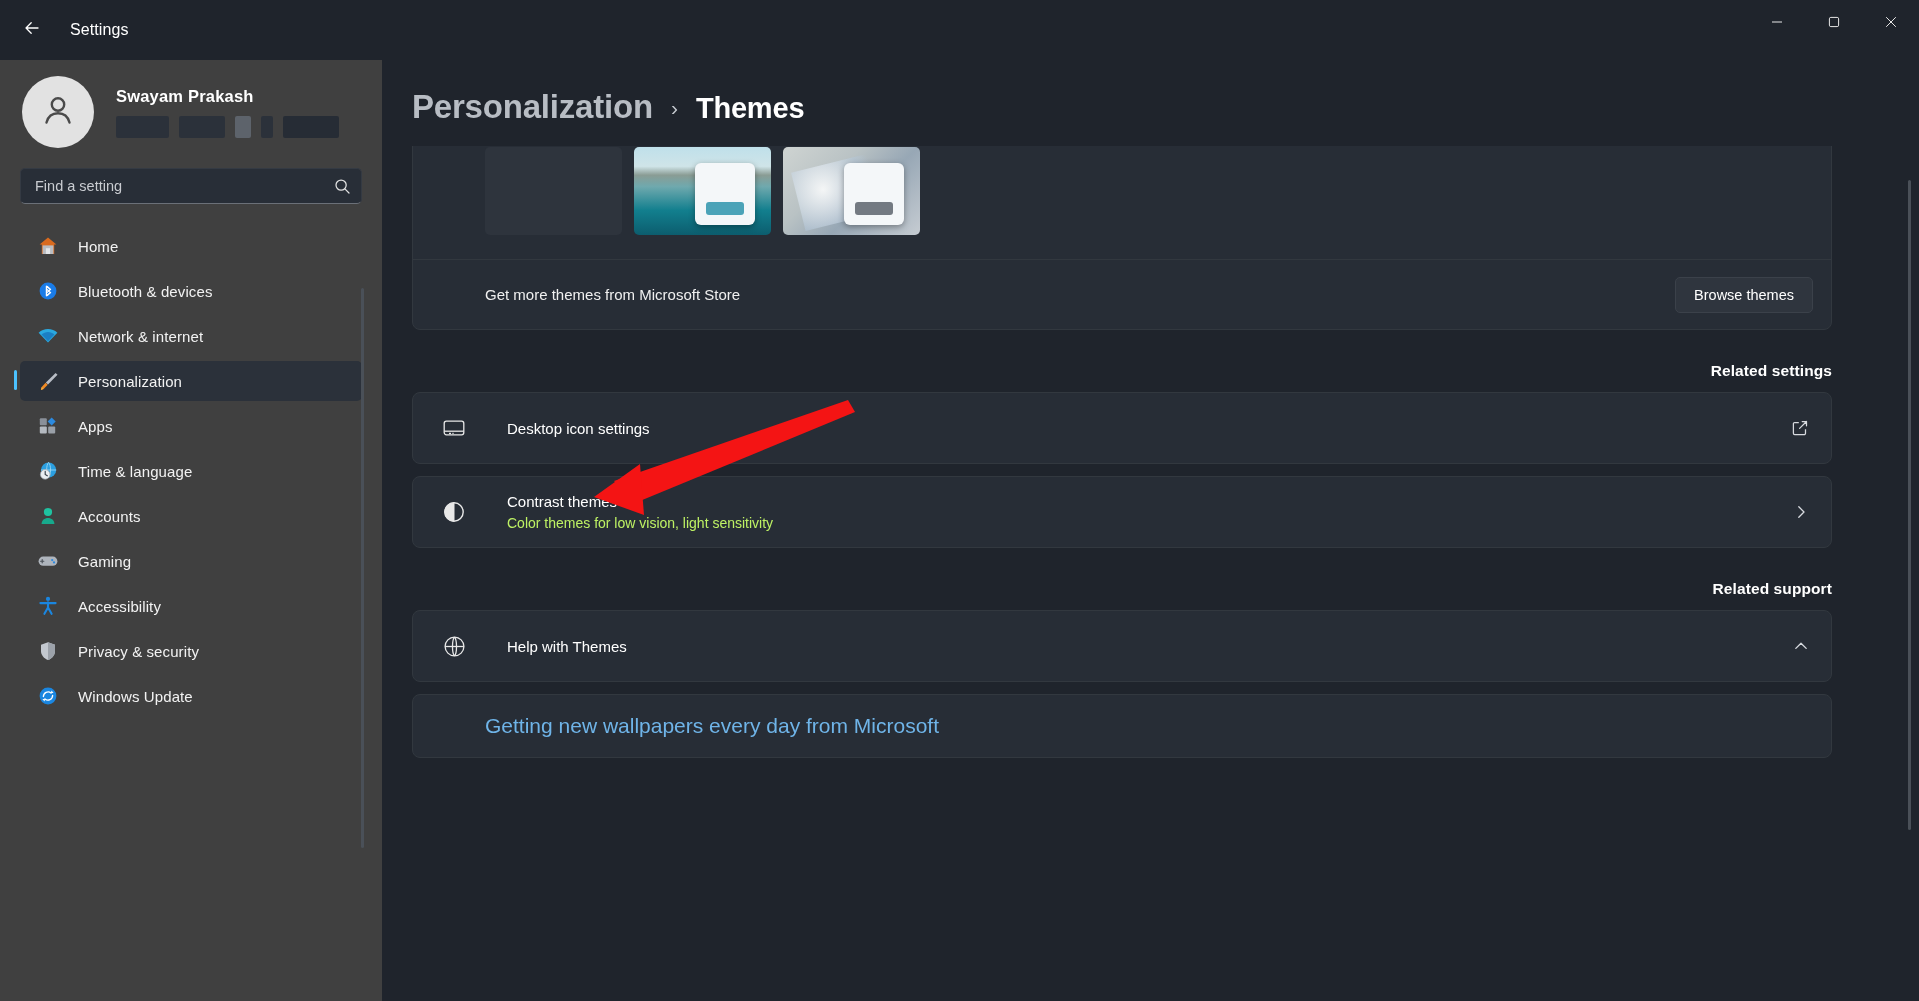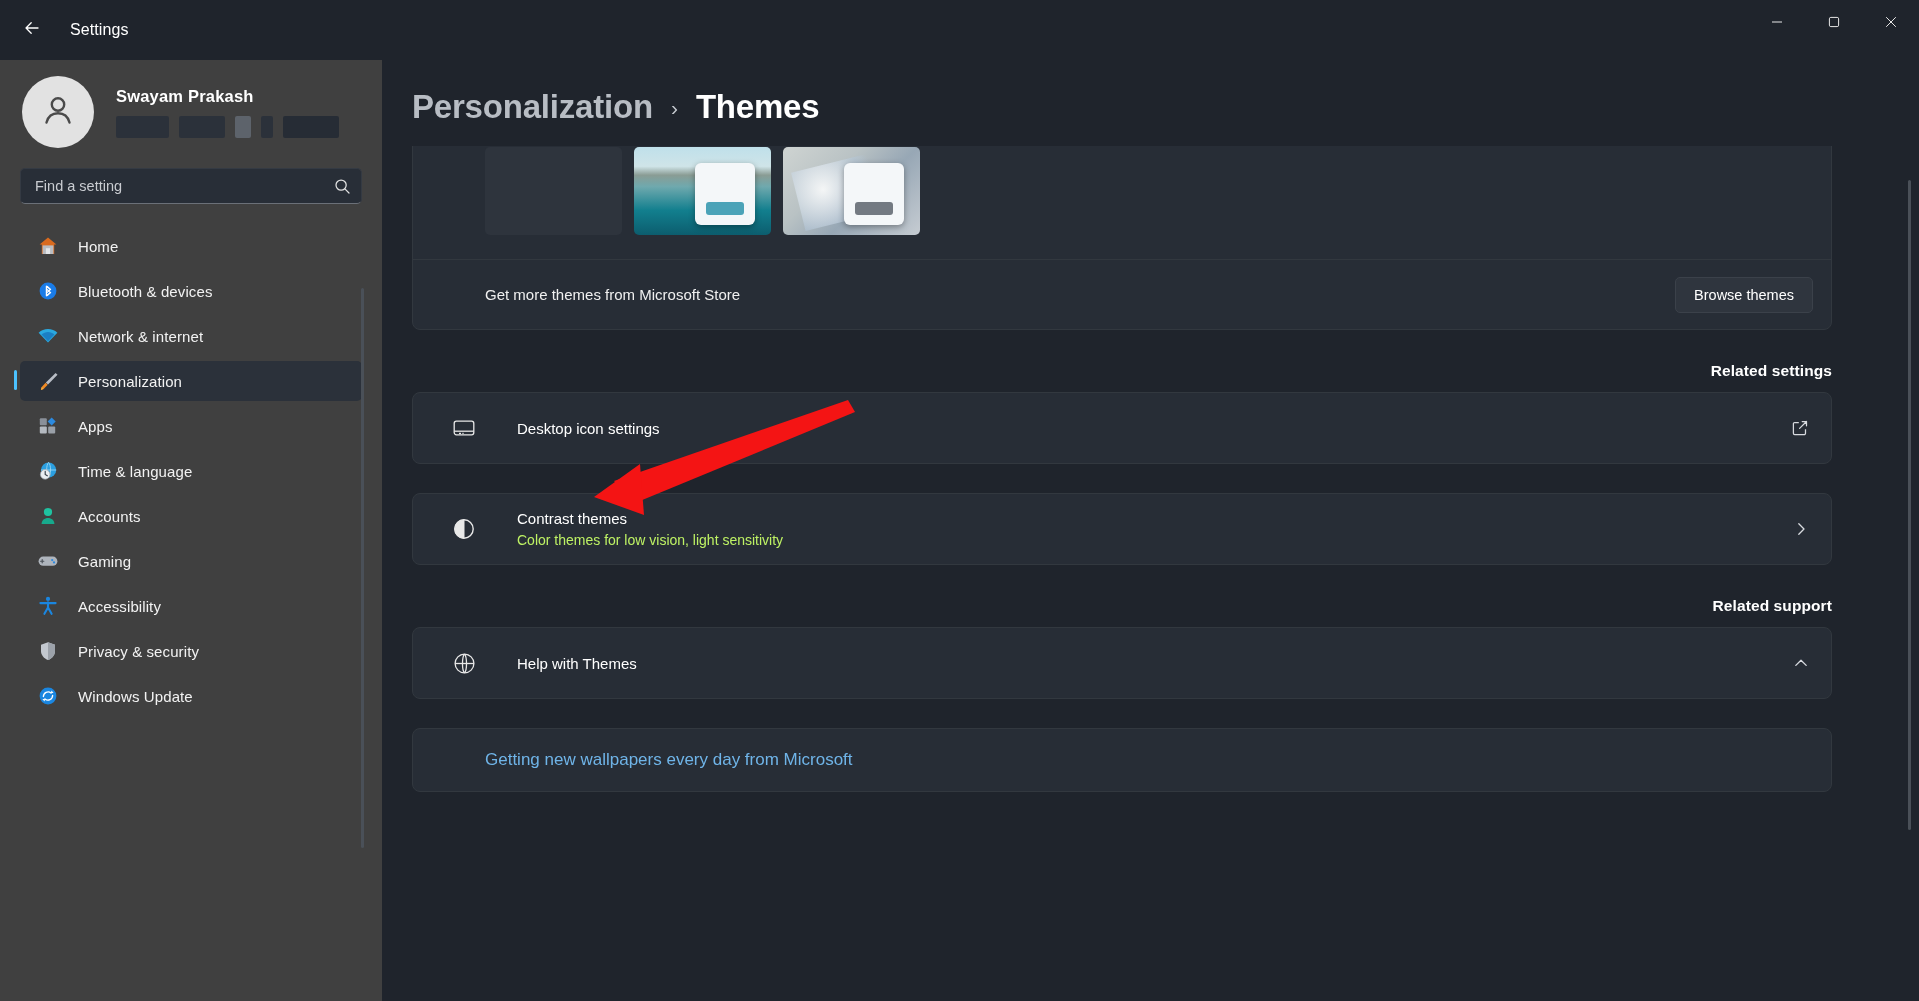--- a/index.html
+++ b/index.html
@@ -117,21 +117,21 @@
   }
   .breadcrumb {
     display: flex; align-items: baseline;
     padding: 28px 0 0 30px;
     height: 86px;
     background: #1f242c;
     position: relative; z-index: 5;
   }
   .crumb-parent { font-size: 33px; font-weight: bold; color: #b8bdc4; letter-spacing: -.2px; }
   .crumb-sep { font-size: 21px; color: #c5c9cf; margin: 0 18px; font-weight: 300; position: relative; top: -3px; }
-  .crumb-current { font-size: 33px; font-weight: bold; color: #ffffff; letter-spacing: -.2px; }
+  .crumb-current { font-size: 29px; font-weight: bold; color: #ffffff; letter-spacing: -.2px; }
 
   .content {
     position: absolute; top: 86px; left: 0; right: 0; bottom: 0;
     padding: 0 0 0 30px;
     overflow: hidden;
   }
   .content-inner { width: 1420px; position: relative; }
 
   
   .themes-card {
@@ -183,23 +183,23 @@
     white-space: nowrap;
   }
 
   .section-title {
     font-size: 15.5px; font-weight: bold; color: #ffffff;
     margin: 32px 0 12px 0; letter-spacing: .1px; text-align: right;
   }
 
   .row-card {
     background: #272d36; border: 1px solid #32383f;
-    border-radius: 8px; margin-bottom: 29px;
+    border-radius: 8px; margin-bottom: 12px;
     display: flex; align-items: center;
-    min-height: 72px; padding: 0 22px 0 34px;
+    min-height: 72px; padding: 0 22px 0 24px;
     cursor: pointer;
   }
   .row-ico {
     width: 34px; flex: 0 0 34px; display: flex; align-items: center; justify-content: center;
     margin-right: 36px;
   }
   .row-ico svg { stroke: #e8e8e8; }
   .row-body { flex: 1; }
   .row-title { font-size: 15px; color: #ffffff; }
   .row-sub { font-size: 14px; color: #bef264; margin-top: 5px; }
@@ -207,21 +207,21 @@
   .row-tail svg { stroke: #d8dbe0; }
 
   .help-card { min-height: 72px; }
   .link-card {
     background: #272d36; border: 1px solid #32383f;
     border-radius: 8px; margin-top: 0px;
     min-height: 64px; display: flex; align-items: center;
     padding: 0 22px 0 72px;
   }
   .help-link {
-    font-size: 17px; color: #6fb4e8; cursor: pointer; text-decoration: none;
+    font-size: 21px; color: #6fb4e8; cursor: pointer; text-decoration: none;
   }
 
   
   .main-scroll {
     position: absolute; right: 8px; top: 120px; width: 3px; height: 650px;
     background: #4a5058; border-radius: 2px;
   }
 
   
   .arrow-layer { position: absolute; inset: 0; pointer-events: none; z-index: 50; }

